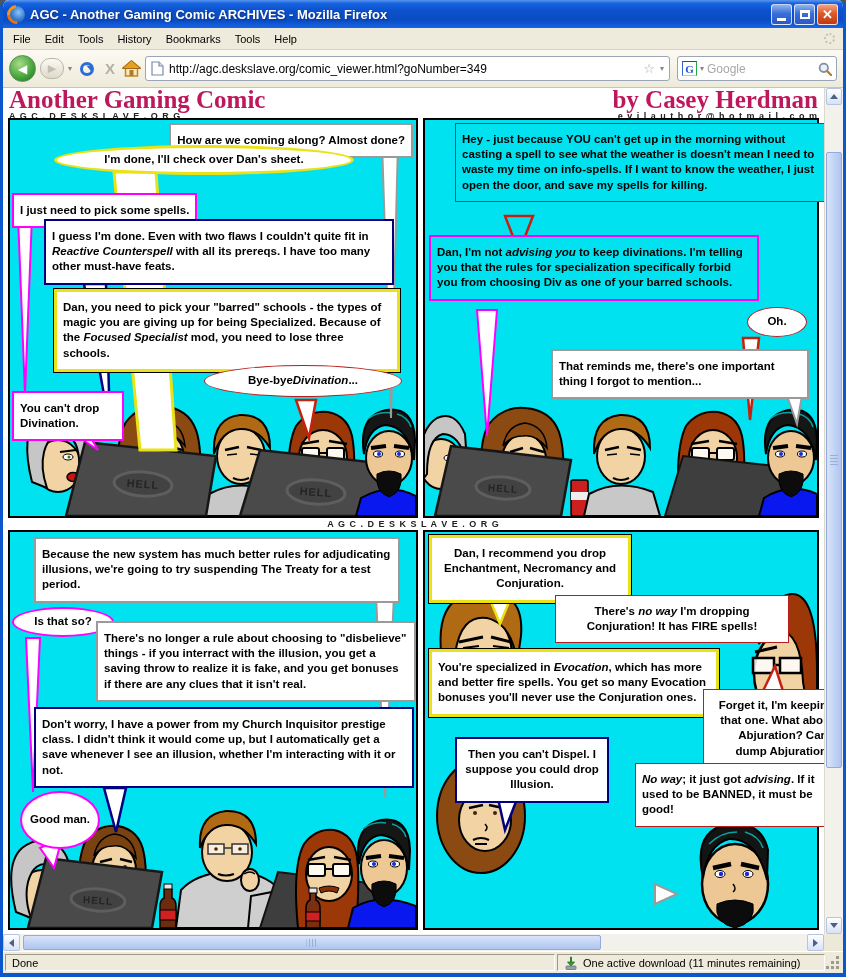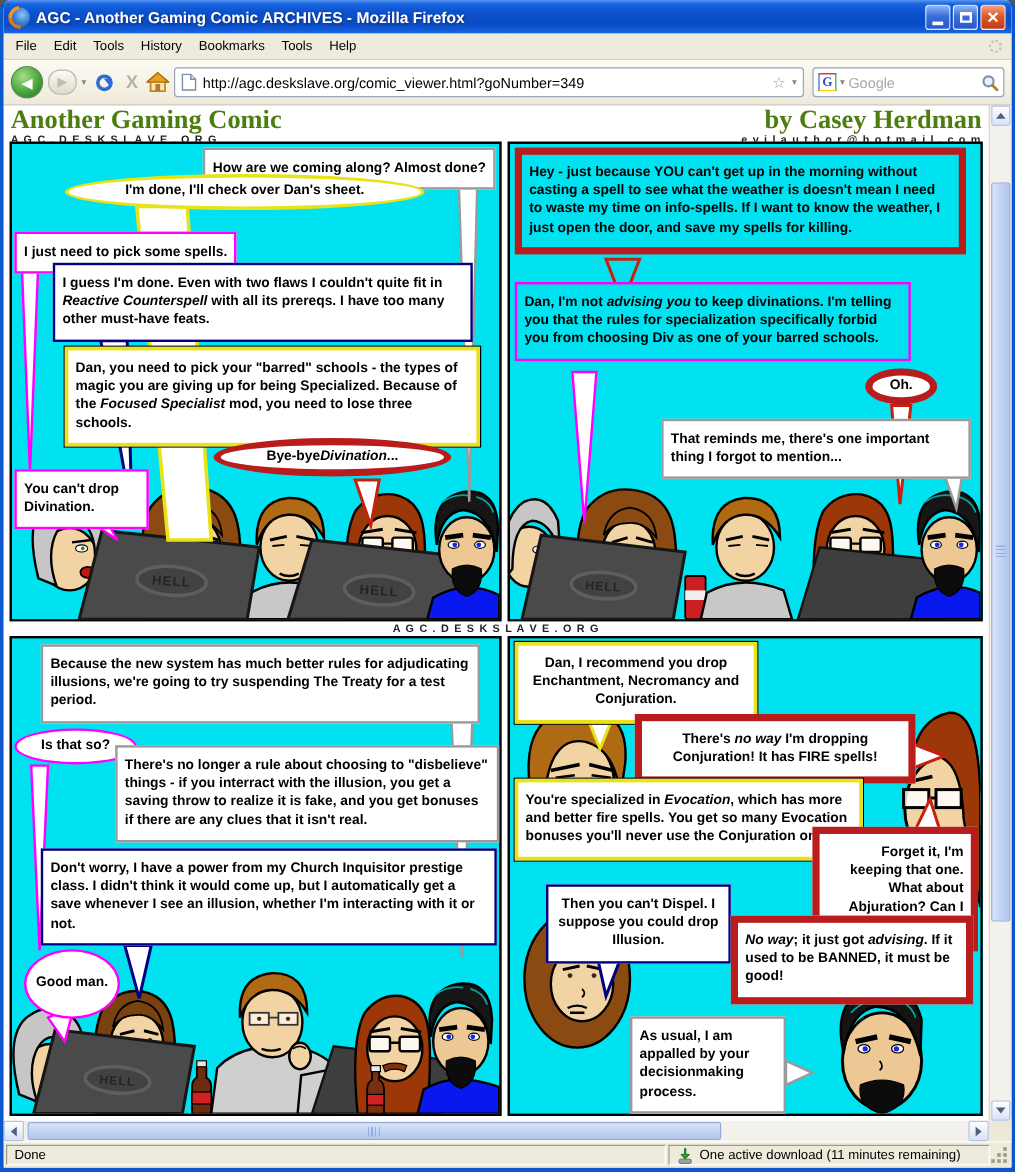--- a/index.html
+++ b/index.html
@@ -90,38 +90,38 @@
     font-size: 11px; padding: 0 6px; color: #000; }
   .spanel.left { flex: 1; }
   .spanel.right { width: 268px; gap: 5px; }
   .gripbox { position: relative; width: 14px; }
   .gripbox span { position: absolute; right: 2px; bottom: 2px; width: 3px; height: 3px; background: #9E9A8A;
     box-shadow: 0 -5px #9E9A8A, 0 -10px #9E9A8A, -5px 0 #9E9A8A, -5px -5px #9E9A8A, -10px 0 #9E9A8A; }
 
   
   .mast { position: absolute; top: 0; left: 0; right: 0; height: 30px; display: flex;
     justify-content: space-between; align-items: flex-start; padding: 1px 6px 0; }
-  .mtitle { font-family: "Liberation Serif", serif; font-weight: bold; font-size: 22px; line-height: 21px; color: #4d7c0f; }
+  .mtitle { font-family: "Liberation Serif", serif; font-weight: bold; font-size: 25px; line-height: 21px; color: #be185d; }
   .msite { font-size: 9px; font-weight: bold; letter-spacing: 1px; color: #222; margin-top: 1px; }
   .mright { text-align: right; margin-left: 28px; }
   .panel { position: absolute; width: 410px; height: 400px; background: #00E2F0; border: 2px solid #000; }
   #p2, #p4 { width: 396px; }
   #p1 { left: 5px; top: 30px; } #p2 { left: 420px; top: 30px; }
   #p3 { left: 5px; top: 442px; } #p4 { left: 420px; top: 442px; }
   .divider { position: absolute; top: 430px; left: 0; right: 0; height: 12px; display: flex; align-items: center;
     justify-content: center; font-size: 9px; font-weight: bold; letter-spacing: 1px; color: #222; background: #fff; }
   .pscene { position: absolute; left: 0; top: 0; width: 100%; height: 100%; z-index: 1; }
   .bub { position: absolute; background: #fff; border: 2px solid #999; padding: 8px 6px; z-index: 2;
     font: bold 11.5px/1.32 "Liberation Sans", sans-serif; color: #000; }
   .nw  { white-space: nowrap; }
   .mag { border-color: #FF00FF; }
   .navy{ border-color: #000080; }
   .gray{ border-color: #9A9A9A; }
   .yel { border: 3px solid #E8E216; box-shadow: 0 0 0 1px #000; }
-  .red { border: 6px solid #b91c1c; }
+  .red { border: 1px solid #b91c1c; margin-left: 26px; }
   .cyf { background: #00E2F0; }
   .ell { border-radius: 50%; display: flex; align-items: center; justify-content: center; text-align: center; padding: 2px 10px; }
   .ctr { text-align: center; }
   .rt  { text-align: right; }
 </style>
 </head>
 <body>
 
 <div class="window">
 
@@ -492,21 +492,20 @@
             <polygon points="72,262 94,262 80,298" fill="#FFF" stroke="#000080" stroke-width="2.5"></polygon>
             <polygon points="230,352 230,372 252,362" fill="#FFF" stroke="#9A9A9A" stroke-width="2"></polygon>
           </g>
         </svg>
         <div class="bub yel ctr" style="top:3px;left:4px;width:202px">Dan, I recommend you drop Enchantment, Necromancy and Conjuration.</div>
         <div class="bub red ctr" style="top:63px;left:104px;width:234px">There's <i>no way</i> I'm dropping Conjuration! It has FIRE spells!</div>
         <div class="bub yel" style="top:117px;left:4px;width:290px">You're specialized in <i>Evocation</i>, which has more and better fire spells. You get so many Evocation bonuses you'll never use the Conjuration ones.</div>
         <div class="bub red rt" style="top:157px;left:252px;width:138px">Forget it, I'm keeping that one. What about Abjuration? Can I dump Abjuration?</div>
         <div class="bub navy ctr" style="top:205px;left:30px;width:154px">Then you can't Dispel. I suppose you could drop Illusion.</div>
         <div class="bub red" style="top:231px;left:184px;width:202px"><i>No way</i>; it just got <i>advising</i>. If it used to be BANNED, it must be good!</div>
-        <div class="bub gray" style="top:315px;left:100px;width:130px">As usual, I am appalled by your decisionmaking process.</div>
       </div>
 
     </div>
 
     <div class="vscroll">
       <div class="sbtn up">
           <span class="tri u"></span>
         </div>
       <div class="vthumb"></div>
       <div class="sbtn down">

